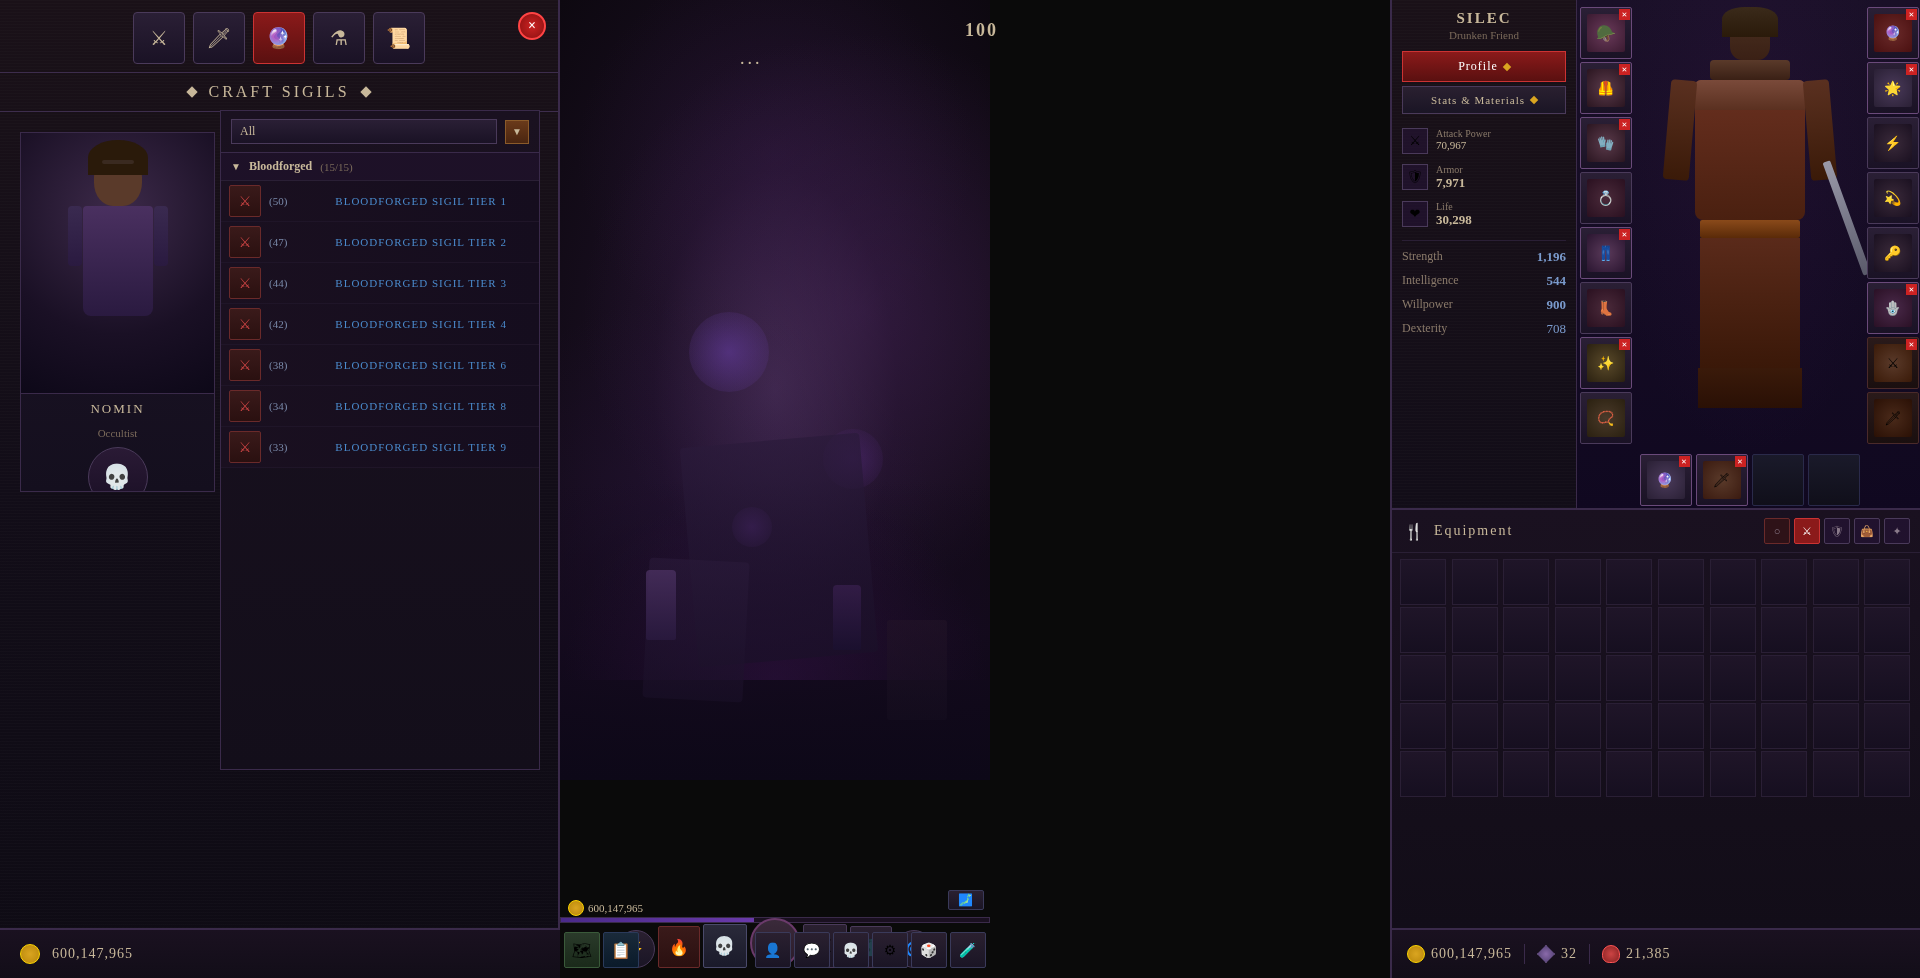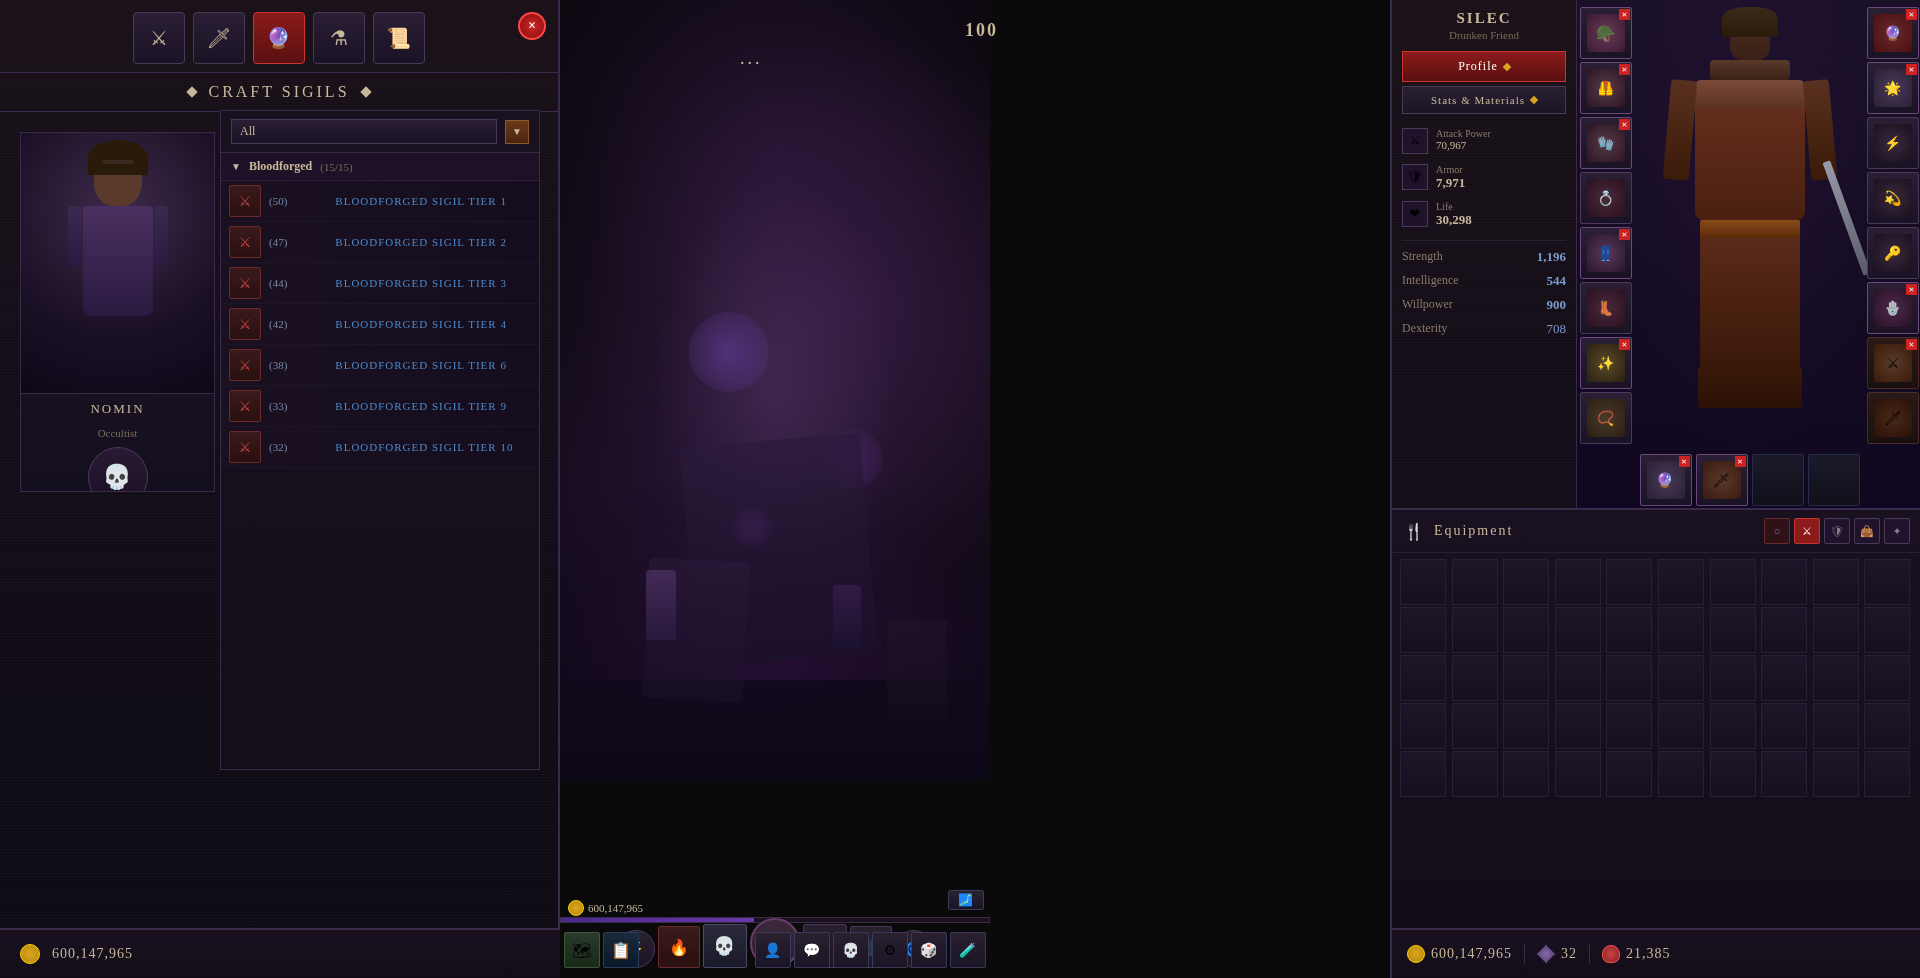--- a/index.html
+++ b/index.html
@@ -481,27 +481,27 @@
         <span class="sigil-qty">(42)</span>
         <span class="sigil-name">BLOODFORGED SIGIL TIER 4</span>
       </div>
       <div class="sigil-item">
         <div class="sigil-icon"></div>
         <span class="sigil-qty">(38)</span>
         <span class="sigil-name">BLOODFORGED SIGIL TIER 6</span>
       </div>
       <div class="sigil-item">
         <div class="sigil-icon"></div>
+        <span class="sigil-qty">(34)</span>
+        <span class="sigil-name">BLOODFORGED SIGIL TIER 8</span>
+      </div>
+      <div class="sigil-item">
+        <div class="sigil-icon"></div>
         <span class="sigil-qty">(33)</span>
         <span class="sigil-name">BLOODFORGED SIGIL TIER 9</span>
-      </div>
-      <div class="sigil-item">
-        <div class="sigil-icon"></div>
-        <span class="sigil-qty">(32)</span>
-        <span class="sigil-name">BLOODFORGED SIGIL TIER 10</span>
       </div>
     </div>
   </div>
 
   <div class="currency-bar-left">
     <div class="gold-icon"></div>
     <span class="currency-amount">600,147,965</span>
   </div>
 </div>
 

